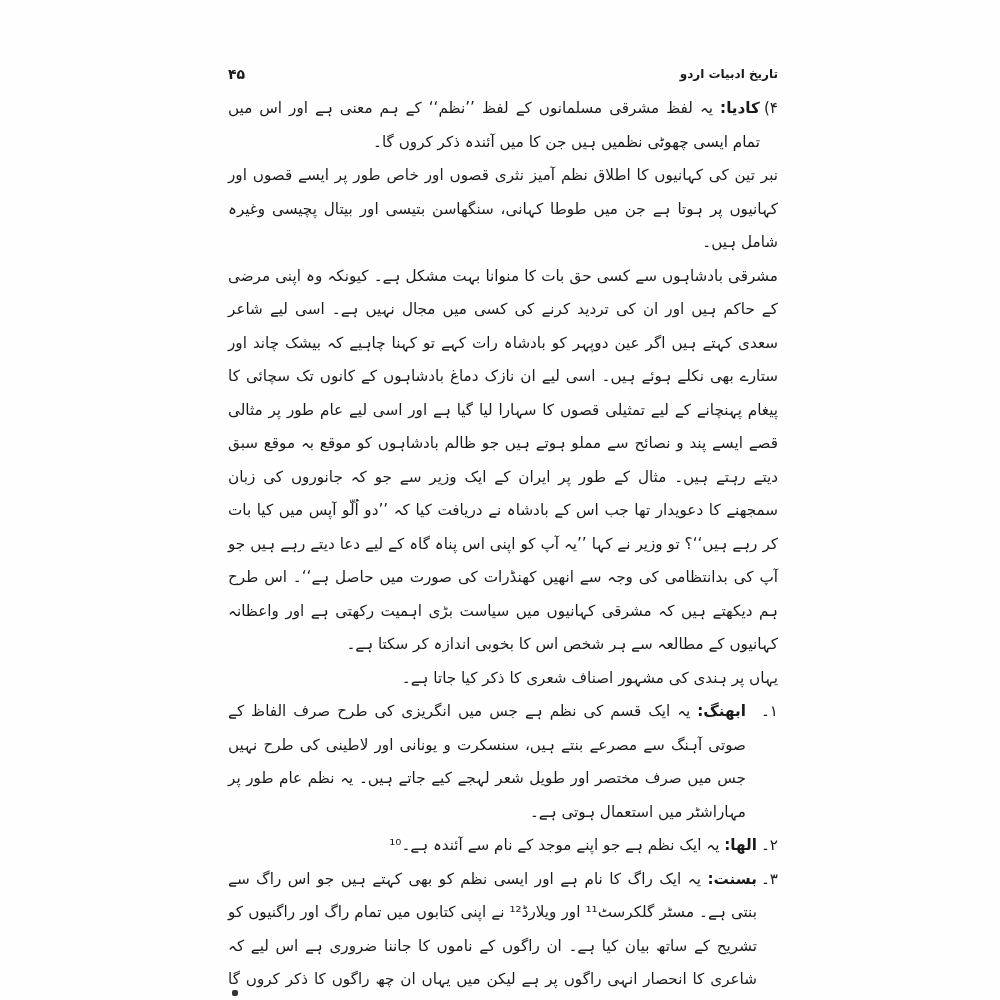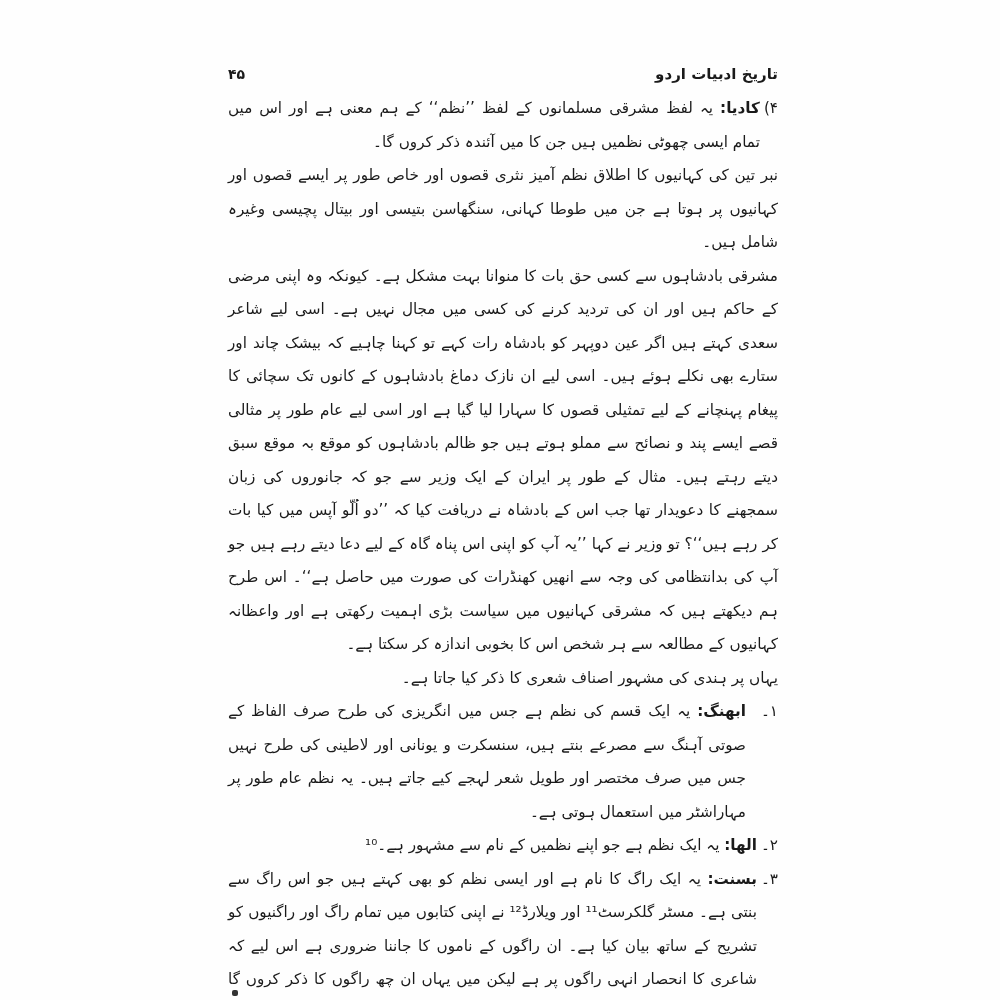--- a/index.html
+++ b/index.html
@@ -30,21 +30,21 @@
     }
     .header {
       display: flex;
       flex-direction: row;
       justify-content: space-between;
       align-items: center;
       height: 30px;
       margin-bottom: 2px;
     }
     .running-title {
-      font-size: 15px;
+      font-size: 12px;
       font-weight: bold;
     }
     .page-number {
       font-size: 14px;
       font-weight: bold;
       direction: ltr;
     }
     .para {
       margin: 0;
       text-indent: 0;
@@ -99,21 +99,21 @@
     <p class="para">مشرقی بادشاہوں سے کسی حق بات کا منوانا بہت مشکل ہے۔ کیونکہ وہ اپنی مرضی کے حاکم ہیں اور ان کی تردید کرنے کی کسی میں مجال نہیں ہے۔ اسی لیے شاعر سعدی کہتے ہیں اگر عین دوپہر کو بادشاہ رات کہے تو کہنا چاہیے کہ بیشک چاند اور ستارے بھی نکلے ہوئے ہیں۔ اسی لیے ان نازک دماغ بادشاہوں کے کانوں تک سچائی کا پیغام پہنچانے کے لیے تمثیلی قصوں کا سہارا لیا گیا ہے اور اسی لیے عام طور پر مثالی قصے ایسے پند و نصائح سے مملو ہوتے ہیں جو ظالم بادشاہوں کو موقع بہ موقع سبق دیتے رہتے ہیں۔ مثال کے طور پر ایران کے ایک وزیر سے جو کہ جانوروں کی زبان سمجھنے کا دعویدار تھا جب اس کے بادشاہ نے دریافت کیا کہ ’’دو اُلّو آپس میں کیا بات کر رہے ہیں‘‘؟ تو وزیر نے کہا ’’یہ آپ کو اپنی اس پناہ گاہ کے لیے دعا دیتے رہے ہیں جو آپ کی بدانتظامی کی وجہ سے انھیں کھنڈرات کی صورت میں حاصل ہے‘‘۔ اس طرح ہم دیکھتے ہیں کہ مشرقی کہانیوں میں سیاست بڑی اہمیت رکھتی ہے اور واعظانہ کہانیوں کے مطالعہ سے ہر شخص اس کا بخوبی اندازہ کر سکتا ہے۔</p>
     <p class="para">یہاں پر ہندی کی مشہور اصناف شعری کا ذکر کیا جاتا ہے۔</p>
 
     <div class="list-item">
       <span class="num">۱۔</span>
       <span class="body"><span class="term">ابھنگ:</span><span> یہ ایک قسم کی نظم ہے جس میں انگریزی کی طرح صرف الفاظ کے صوتی آہنگ سے مصرعے بنتے ہیں، سنسکرت و یونانی اور لاطینی کی طرح نہیں جس میں صرف مختصر اور طویل شعر لہجے کیے جاتے ہیں۔ یہ نظم عام طور پر مہاراشٹر میں استعمال ہوتی ہے۔</span></span>
     </div>
 
     <div class="list-item inline-num">
       <span class="num">۲۔</span>
-      <span class="body"><span class="term">الھا:</span><span> یہ ایک نظم ہے جو اپنے نظمیں کے نام سے مشہور ہے۔¹⁰</span></span>
+      <span class="body"><span class="term">الھا:</span><span> یہ ایک نظم ہے جو اپنے موجد کے نام سے آئندہ ہے۔¹⁰</span></span>
     </div>
 
     <div class="list-item inline-num">
       <span class="num">۳۔</span>
       <span class="body"><span class="term">بسنت:</span><span> یہ ایک راگ کا نام ہے اور ایسی نظم کو بھی کہتے ہیں جو اس راگ سے بنتی ہے۔ مسٹر گلکرسٹ¹¹ اور ویلارڈ¹² نے اپنی کتابوں میں تمام راگ اور راگنیوں کو تشریح کے ساتھ بیان کیا ہے۔ ان راگوں کے ناموں کا جاننا ضروری ہے اس لیے کہ شاعری کا انحصار انہی راگوں پر ہے لیکن میں یہاں ان چھ راگوں کا ذکر کروں گا جو بالعموم تحریری شاعری میں مستعمل ہیں۔</span></span>
     </div>
 
   </div>
   <div class="corner-mark"></div>
 </div>

